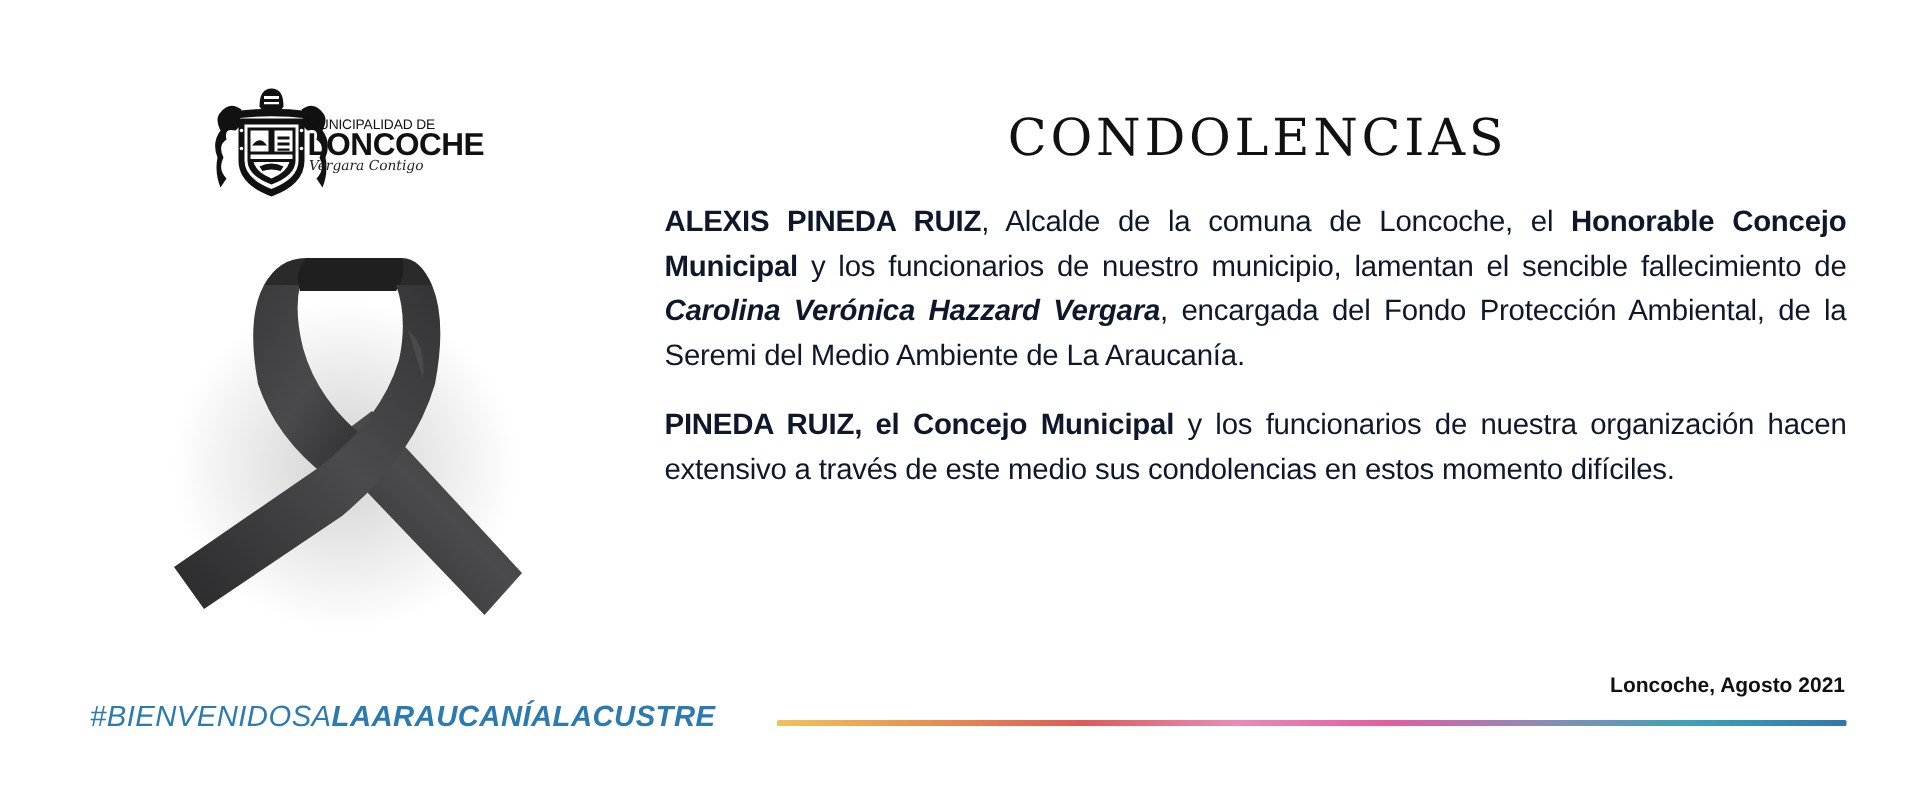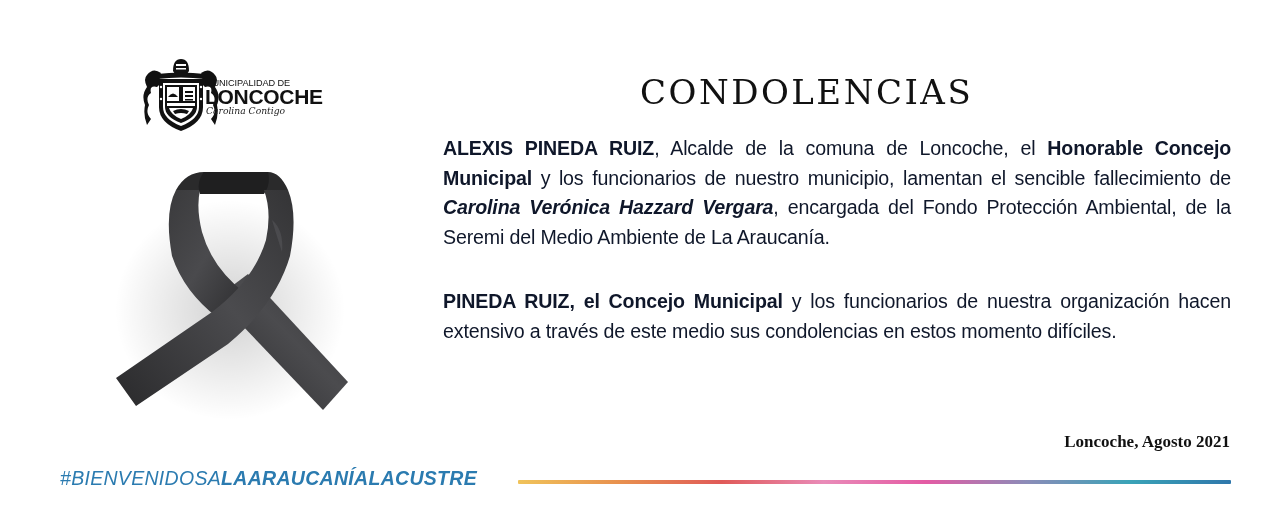--- a/index.html
+++ b/index.html
@@ -66,21 +66,21 @@
       left: 108px;
       top: 160px;
       width: 245px;
       height: 262px;
     }
     .title {
       position: absolute;
       left: 640px;
       top: 70px;
       width: 365px;
-      text-align: left;
+      text-align: right;
       font-family: "DejaVu Serif", serif;
       font-size: 34px;
       letter-spacing: 2.5px;
       font-weight: normal;
       color: #111;
       margin: 0;
       line-height: 44px;
     }
     .body-text {
       position: absolute;
@@ -91,31 +91,31 @@
       font-size: 19.6px;
       line-height: 29.5px;
       color: #0f172a;
       text-align: justify;
       letter-spacing: -0.15px;
     }
     .body-text p {
       margin: 0;
     }
     .body-text p + p {
-      margin-top: 35px;
+      margin-top: 17px;
     }
     .b { font-weight: bold; }
     .bi { font-weight: bold; font-style: italic; }
     .signoff {
       position: absolute;
       right: 50px;
-      top: 428px;
-      font-family: Liberation Serif, serif;
+      top: 442px;
+      font-family: Liberation Sans, sans-serif;
       font-weight: bold;
-      font-size: 17px;
+      font-size: 14px;
       line-height: 28px;
       color: #111;
       white-space: nowrap;
     }
     .hashtag {
       position: absolute;
       left: 60px;
       top: 466px;
       font-family: "Liberation Sans", sans-serif;
       font-style: italic;
@@ -167,21 +167,21 @@
     <path d="M30 54 Q38 50 46 54 L44 57 Q38 55 32 57 Z" fill="#111"></path>
 
     <circle cx="18" cy="30" r="1.2" fill="#fff"></circle>
     <circle cx="58" cy="30" r="1.2" fill="#fff"></circle>
     <circle cx="18" cy="42" r="1.2" fill="#fff"></circle>
     <circle cx="58" cy="42" r="1.2" fill="#fff"></circle>
   </svg>
   <div class="logo-text">
     <div class="logo-line1">MUNICIPALIDAD DE</div>
     <div class="logo-line2">LONCOCHE</div>
-    <div class="logo-line3">Carolina Contigo</div>
+    <div class="logo-line3">Vergara Contigo</div>
   </div>
 </div>
 
 <svg class="ribbon" viewBox="0 0 245 262" xmlns="http://www.w3.org/2000/svg">
   <defs>
     <linearGradient id="ribL" x1="0" y1="0" x2="1" y2="1">
       <stop offset="0" stop-color="#3a3a3c"></stop>
       <stop offset="0.5" stop-color="#4a4a4d"></stop>
       <stop offset="1" stop-color="#2c2c2e"></stop>
     </linearGradient>

